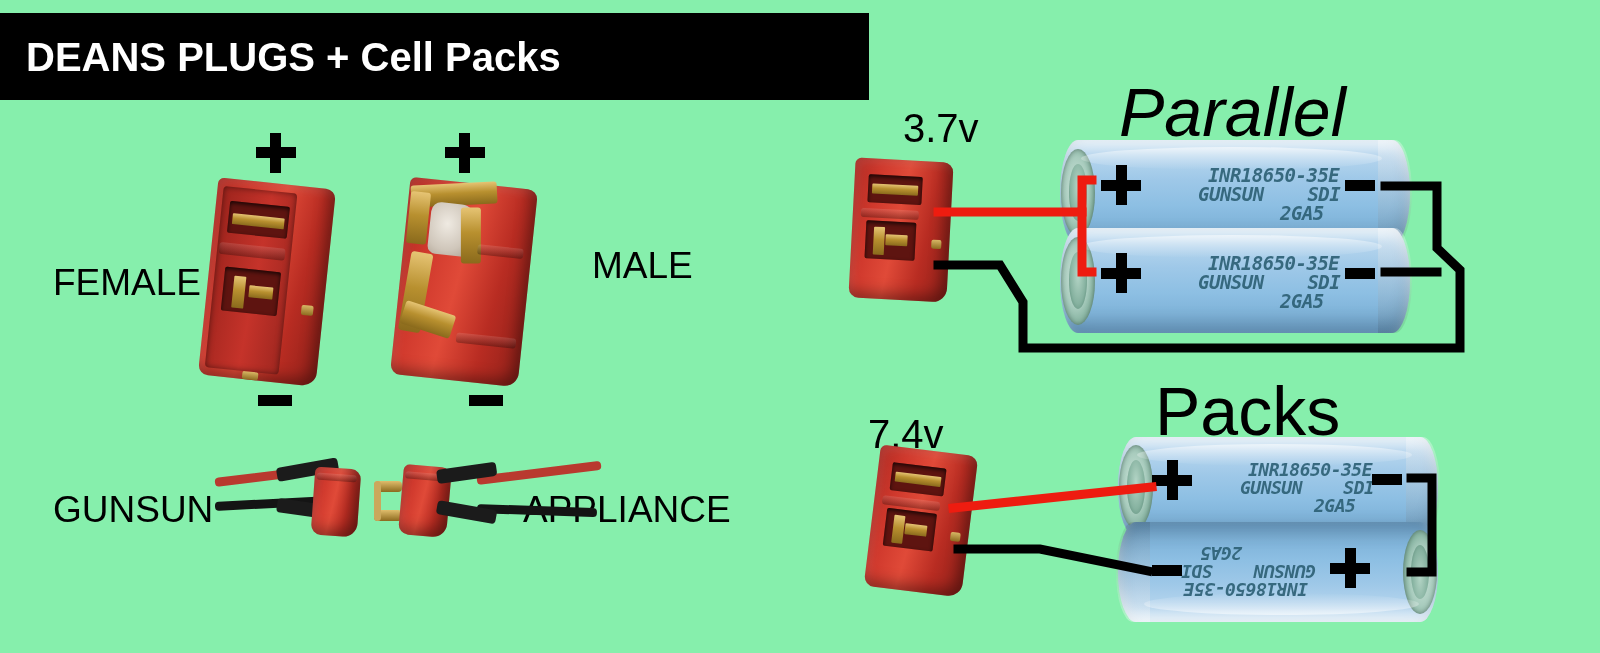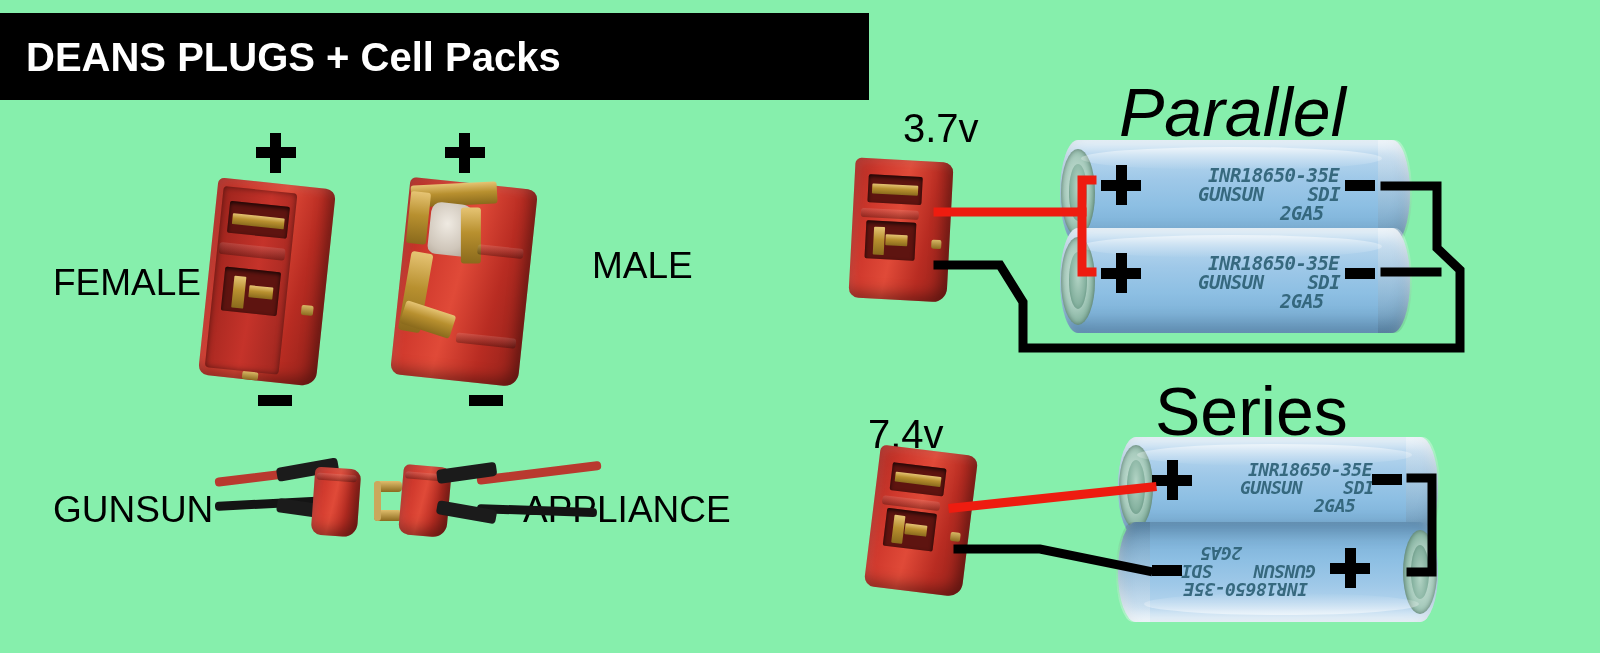--- a/index.html
+++ b/index.html
@@ -315,21 +315,21 @@
 
   <svg class="wire" style="left:0;top:0;width:1600px;height:653px;" viewBox="0 0 1600 653">
 
     <polyline points="938,212 1082,212 1082,180 1092,180" fill="none" stroke="#ee1c10" stroke-width="9" stroke-linecap="square" stroke-linejoin="miter"></polyline>
     <polyline points="1082,212 1082,272 1092,272" fill="none" stroke="#ee1c10" stroke-width="9" stroke-linecap="square" stroke-linejoin="miter"></polyline>
 
     <polyline points="938,265 1000,265 1023,302 1023,348 1460,348 1460,270 1437,248 1437,186 1385,186" fill="none" stroke="#000000" stroke-width="9" stroke-linecap="square" stroke-linejoin="miter"></polyline>
     <polyline points="1437,272 1385,272" fill="none" stroke="#000000" stroke-width="9" stroke-linecap="square" stroke-linejoin="miter"></polyline>
   </svg>
 
-  <div class="lbl lbl-head" style="left:1155px;top:372px;">Series</div>
+  <div class="lbl lbl-head" style="left:1155px;top:372px;">Packs</div>
   <div class="lbl lbl-volt" style="left:868px;top:412px;">7.4v</div>
 
   <div class="deans" style="left:872px;top:450px;width:98px;height:142px;transform:rotate(7deg);">
     <div class="body"></div>
     <div class="slot" style="left:14px;top:16px;width:54px;height:28px;">
       <div class="blade" style="left:4px;top:9px;width:46px;height:10px;"></div>
     </div>
     <div class="slot" style="left:14px;top:62px;width:50px;height:38px;">
       <div class="blade" style="left:8px;top:6px;width:11px;height:28px;"></div>
       <div class="blade" style="left:20px;top:13px;width:22px;height:11px;"></div>

